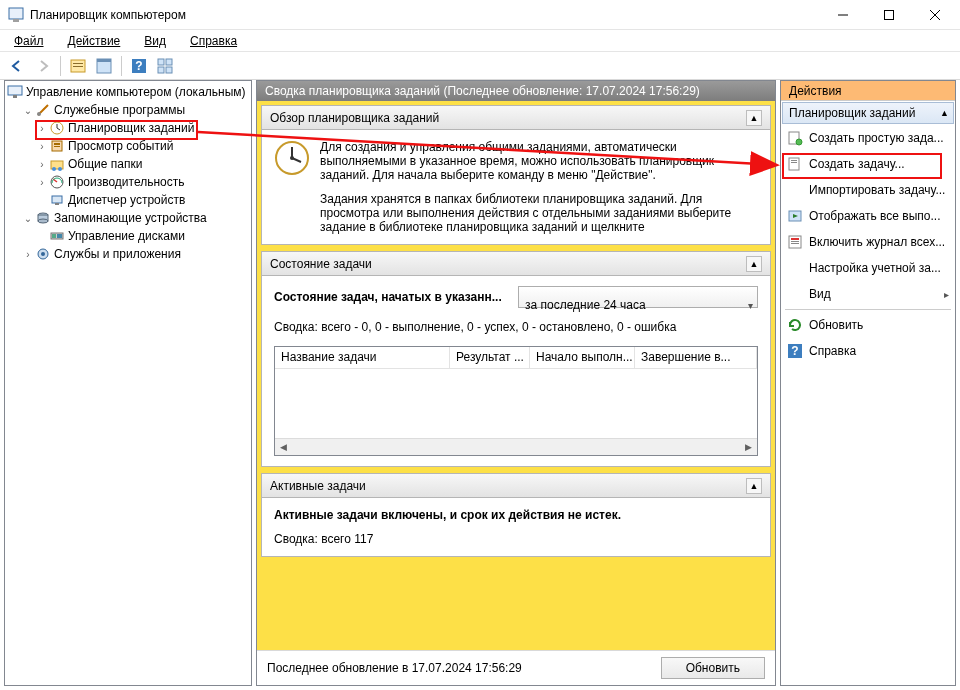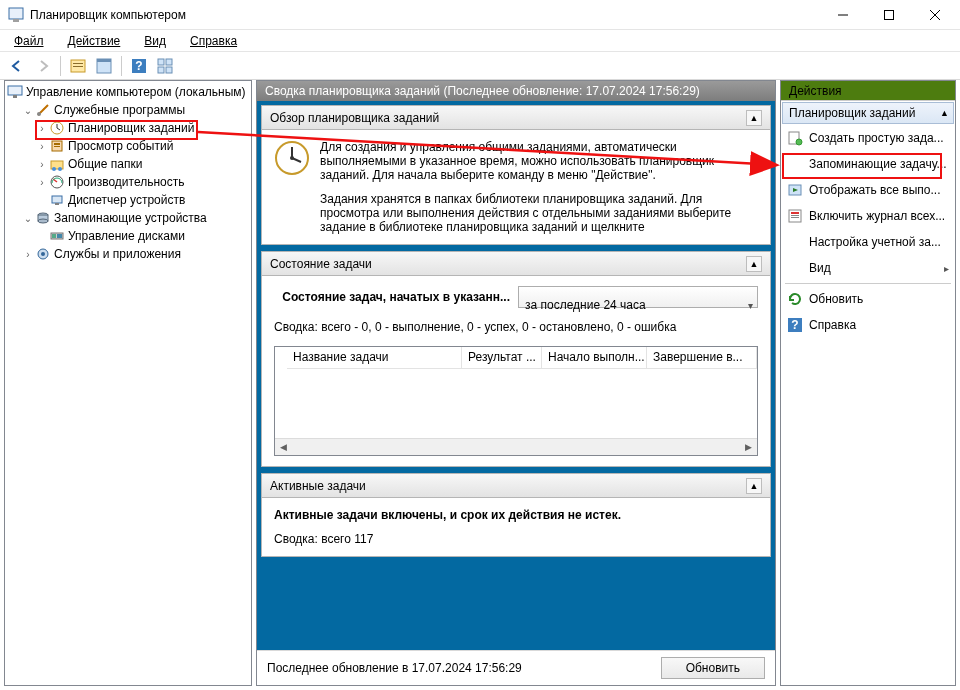--- a/index.html
+++ b/index.html
@@ -14,38 +14,38 @@
 .menuitem span { text-decoration: underline; text-decoration-color:#000; text-underline-offset:1px;}
 .toolbar { height:28px; display:flex; align-items:center; gap:4px; padding:0 6px; border-bottom:1px solid #d9d9d9;}
 .tbtn { width:22px; height:22px; display:flex; align-items:center; justify-content:center; border:1px solid transparent;}
 .tsep { width:1px; height:20px; background:#ccc; margin:0 2px;}
 .workspace { position:absolute; top:80px; bottom:4px; left:4px; right:4px; display:flex; gap:4px;}
 .pane { border:1px solid #828790; background:#fff; position:relative;}
 .tree-pane { width:248px; overflow:auto;}
 .center-pane { flex:1; display:flex; flex-direction:column; overflow:hidden;}
 .actions-pane { width:176px; display:flex; flex-direction:column;}
 .pane-header { background:linear-gradient(#9a9a9a,#7d7d7d); color:#fff; font-weight:400; height:20px; line-height:20px; padding:0 8px; font-size:12px; flex-shrink:0;}
-.actions-header { background:#4d7c0f; color:#000; border-bottom:1px solid #ccc;}
+.actions-header { background:#fdba74; color:#000; border-bottom:1px solid #ccc;}
 .tree { padding:2px 2px; user-select:none;}
 .tree-row { display:flex; align-items:center; height:18px; white-space:nowrap; padding-right:4px;}
 .twisty { width:14px; text-align:center; color:#666; font-size:10px;}
 .ticon { width:16px; height:16px; margin-right:3px; display:inline-flex; align-items:center; justify-content:center; flex-shrink:0;}
 .lvl1 { padding-left:0px;} .lvl2{padding-left:14px;} .lvl3{padding-left:28px;}
-.center-scroll { flex:1; overflow-y:scroll; padding:4px 4px 4px 4px; background:#0369a1;}
+.center-scroll { flex:1; overflow-y:scroll; padding:4px 4px 4px 4px; background:#fde047;}
 .group { border:1px solid #b5b5b5; margin-bottom:6px; background:#fff;}
 .group-hd { height:24px; background:linear-gradient(#f7f7f7,#e3e3e3); border-bottom:1px solid #b5b5b5; display:flex; align-items:center; padding:0 8px; position:relative;}
 .group-hd .chev { position:absolute; right:8px; width:16px; height:16px; background:#f7f7f7; border:1px solid #bdbdbd; display:flex; align-items:center; justify-content:center; font-size:9px;}
 .group-body { padding:10px 12px; font-size:12px; color:#000;}
 .overview { display:flex; gap:10px; align-items:flex-start;}
 .clock-big { width:36px; height:36px; flex-shrink:0;}
 .statusrow { display:flex; align-items:center; gap:8px; margin-bottom:12px;}
 .combo { height:22px; border:1px solid #adadad; background:linear-gradient(#fff,#f0f0f0); display:flex; align-items:center; padding:16px 20px 0 6px; position:relative; width:240px;}
 .combo::after { content:"▾"; position:absolute; right:4px; font-size:10px; color:#555;}
 .list { border:1px solid #828790; height:110px; overflow:auto; position:relative;}
-.list-head { display:flex; background:#fff; border-bottom:1px solid #e3e3e3; height:22px; position:sticky; top:0;margin-left:12px;}
+.list-head { display:flex; background:#fff; border-bottom:1px solid #e3e3e3; height:22px; position:sticky; top:0;}
 .list-head .col { border-right:1px solid #e3e3e3; padding:3px 6px; background:#fff; white-space:nowrap; overflow:hidden;}
 .hscroll { position:absolute; bottom:0; left:0; right:0; height:17px; background:#f0f0f0; display:flex; align-items:center; border-top:1px solid #dcdcdc;}
 .hscroll .arr{ width:17px; height:17px; display:flex;align-items:center;justify-content:center; background:#f0f0f0; color:#606060; font-size:9px;}
 .footer-row { display:flex; align-items:center; justify-content:space-between; padding:6px 10px;}
 .btn { height:22px; padding:0 24px; border:1px solid #adadad; background:linear-gradient(#f8f8f8,#e9e9e9); }
 .actions-body { padding:0; overflow:auto;}
 .action-section { background:linear-gradient(#eef3fb,#dbe7f5); border:1px solid #a9bdd6; height:22px; display:flex; align-items:center; padding:0 6px; position:relative; margin:1px;}
 .action-section .up { position:absolute; right:4px; font-size:9px;}
 .action-item { display:flex; align-items:center; height:26px; padding:0 6px; gap:6px; white-space:nowrap; overflow:hidden;}
 .aicon{ width:16px; height:16px; display:inline-flex; align-items:center; justify-content:center; flex-shrink:0;}
@@ -271,21 +271,21 @@
         </div>
       </div>
 
       <div class="group">
         <div class="group-hd">
           <span>Состояние задачи</span>
           <span class="chev">▲</span>
         </div>
         <div class="group-body">
           <div class="statusrow">
-            <span style="font-weight:600; flex:1;text-align:right;">Состояние задач, начатых в указанн...</span>
+            <span style="font-weight:600; flex:1;">Состояние задач, начатых в указанн...</span>
             <div class="combo">
                 <span>за последние 24 часа</span>
               </div>
           </div>
           <div style="margin-bottom:12px;">Сводка: всего - 0, 0 - выполнение, 0 - успех, 0 - остановлено, 0 - ошибка</div>
           <div class="list">
             <div class="list-head">
               <div class="col" style="width:175px">Название задачи</div>
               <div class="col" style="width:80px">Результат ...</div>
               <div class="col" style="width:105px">Начало выполн...</div>
@@ -328,22 +328,32 @@
       <div class="action-item">
         <span class="aicon">
             <svg width="16" height="16">
               <rect x="2" y="2" width="10" height="12" fill="#fff" stroke="#888"></rect>
               <circle cx="12" cy="12" r="3" fill="#5b5" stroke="#393"></circle>
             </svg>
           </span>
         <span>Создать простую зада...</span>
       </div>
       <div class="action-item">
+        <span class="aicon">
+            <svg width="16" height="16">
+              <rect x="2" y="2" width="10" height="12" fill="#fff" stroke="#888"></rect>
+              <rect x="4" y="4" width="6" height="1" fill="#888"></rect>
+              <rect x="4" y="6" width="6" height="1" fill="#888"></rect>
+            </svg>
+          </span>
+        <span>Создать задачу...</span>
+      </div>
+      <div class="action-item">
         <span class="aicon" style="visibility:hidden"></span>
-        <span>Запоминающие задачу...</span>
+        <span>Импортировать задачу...</span>
       </div>
       <div class="action-item">
         <span class="aicon">
             <svg width="16" height="16">
               <rect x="2" y="3" width="12" height="10" fill="#cfe3f7" stroke="#6a8fb5"></rect>
               <path d="M6 6 L11 8 L6 10 Z" fill="#2a7c2a"></path>
             </svg>
           </span>
         <span>Отображать все выпо...</span>
       </div>

